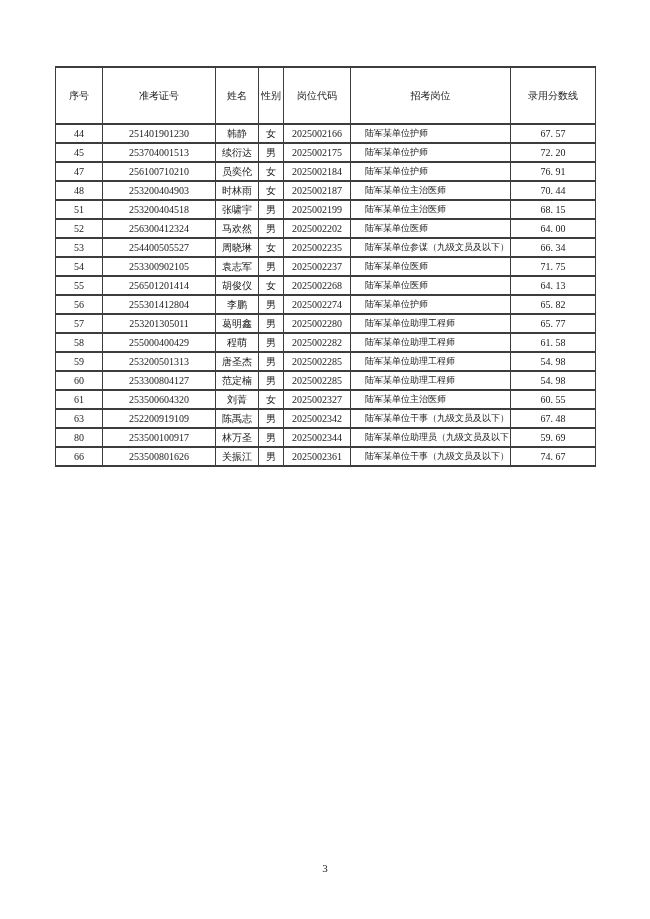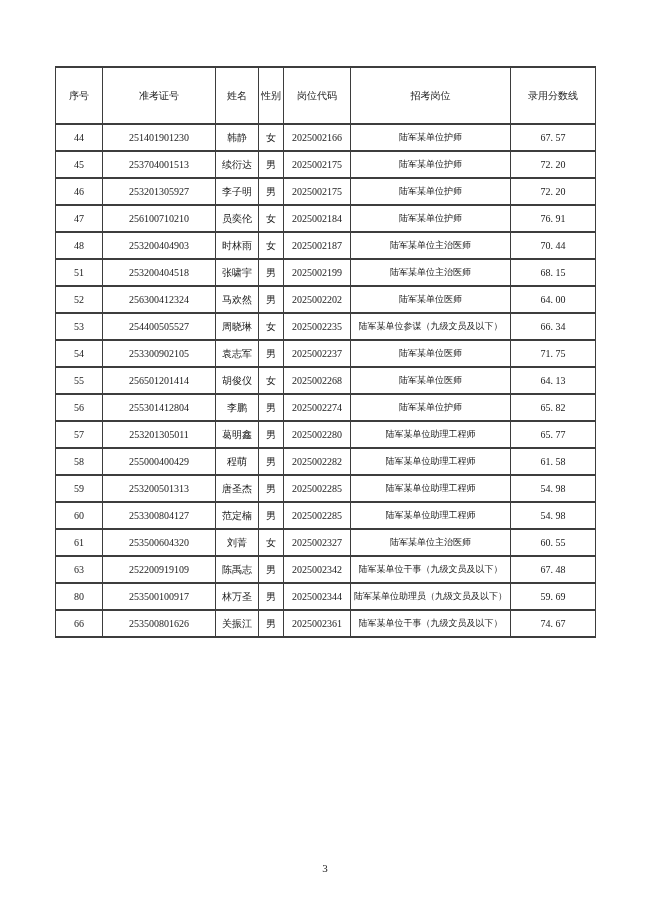--- a/index.html
+++ b/index.html
@@ -41,25 +41,25 @@
     vertical-align: middle;
     padding: 0;
     font-weight: normal;
     overflow: hidden;
     white-space: nowrap;
   }
   table.score-table thead tr {
     height: 57px;
   }
   table.score-table tbody tr {
-    height: 27px;
+    height: 19px;
   }
   table.score-table td.col-position {
-    text-align: center;
-    padding-left: 0;
+    text-align: left;
+    padding-left: 14px;
     font-size: 9px;
   }
   table.score-table th {
     font-size: 10px;
     margin-top: 10px;
   }
   .page-number {
     position: absolute;
     left: 0;
     top: 862px;
@@ -109,29 +109,20 @@
         <tr>
         <td>45</td>
         <td>253704001513</td>
         <td>续衍达</td>
         <td>男</td>
         <td>2025002175</td>
         <td class="col-position">陆军某单位护师</td>
         <td>72. 20</td>
       </tr>
         <tr>
-        <td>46</td>
-        <td>253201305927</td>
-        <td>李子明</td>
-        <td>男</td>
-        <td>2025002175</td>
-        <td class="col-position">陆军某单位护师</td>
-        <td>72. 20</td>
-      </tr>
-        <tr>
         <td>47</td>
         <td>256100710210</td>
         <td>员奕伦</td>
         <td>女</td>
         <td>2025002184</td>
         <td class="col-position">陆军某单位护师</td>
         <td>76. 91</td>
       </tr>
         <tr>
         <td>48</td>

